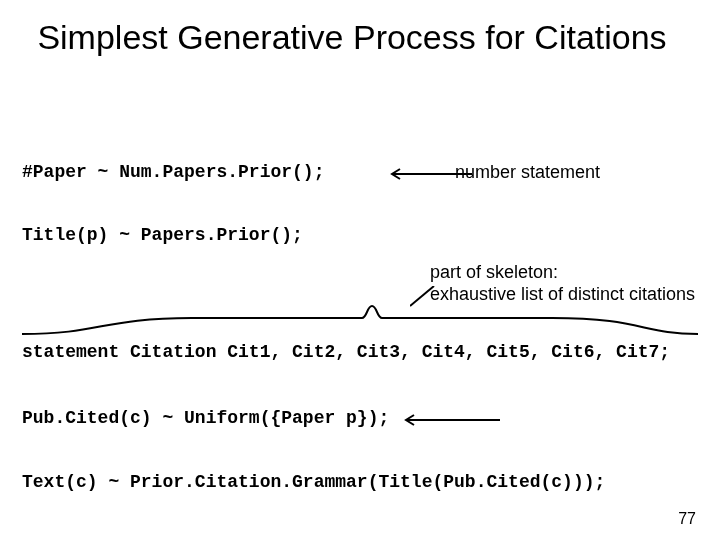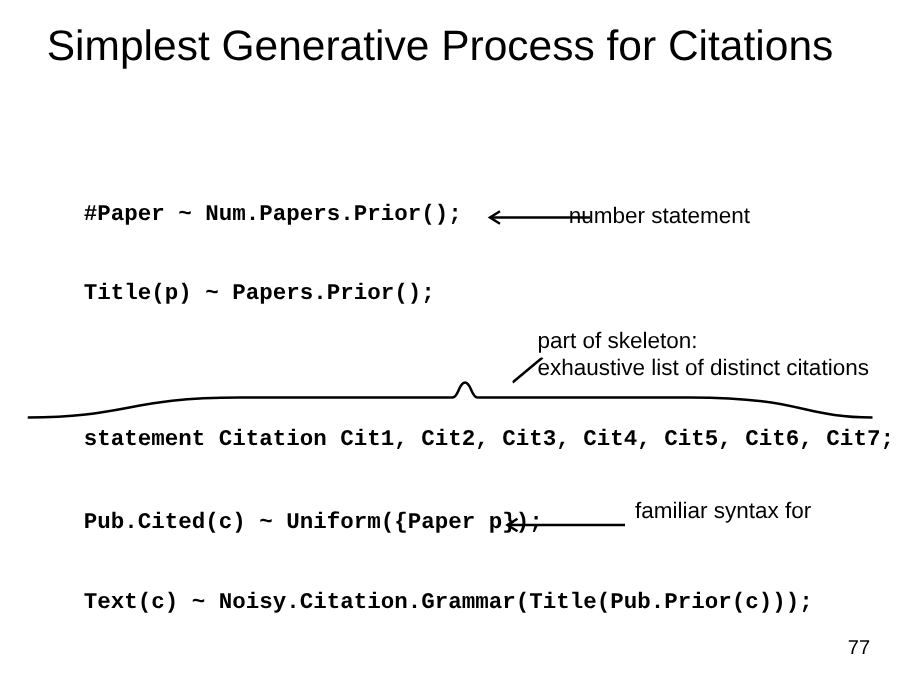--- a/index.html
+++ b/index.html
@@ -21,21 +21,20 @@
     text-align: center;
     font-size: 34px;
     line-height: 1.15;
   }
   .code {
     font-family: "Courier New", Courier, monospace;
     font-weight: bold;
     font-size: 18px;
     position: absolute;
     white-space: pre;
-    margin-left: 45px;
   }
   .label {
     font-family: Arial, Helvetica, sans-serif;
     font-size: 18px;
     position: absolute;
     line-height: 1.2;
   }
   .arrow {
     position: absolute;
     stroke: #000;
@@ -81,18 +80,18 @@
 </svg>
 
 <div class="code" style="top:408px; left:22px;">Pub.Cited(c) ~ Uniform({Paper p});</div>
 
 <svg class="arrow" style="top:413px; left:398px;" width="104" height="14">
   <line x1="102" y1="7" x2="8" y2="7"></line>
   <polyline points="16,2 8,7 16,12"></polyline>
 </svg>
 
 <div class="label" style="top:398px; left:508px;">
-  <span>familiar syntax for</span><br>
+  <br>
 </div>
 
-<div class="code" style="top:472px; left:22px;">Text(c) ~ Noisy.Citation.Grammar(Title(Pub.Prior(c)));</div>
+<div class="code" style="top:472px; left:22px;">Text(c) ~ Prior.Citation.Grammar(Title(Pub.Cited(c)));</div>
 
 <div class="pagenum">77</div>
 
 </body></html>

